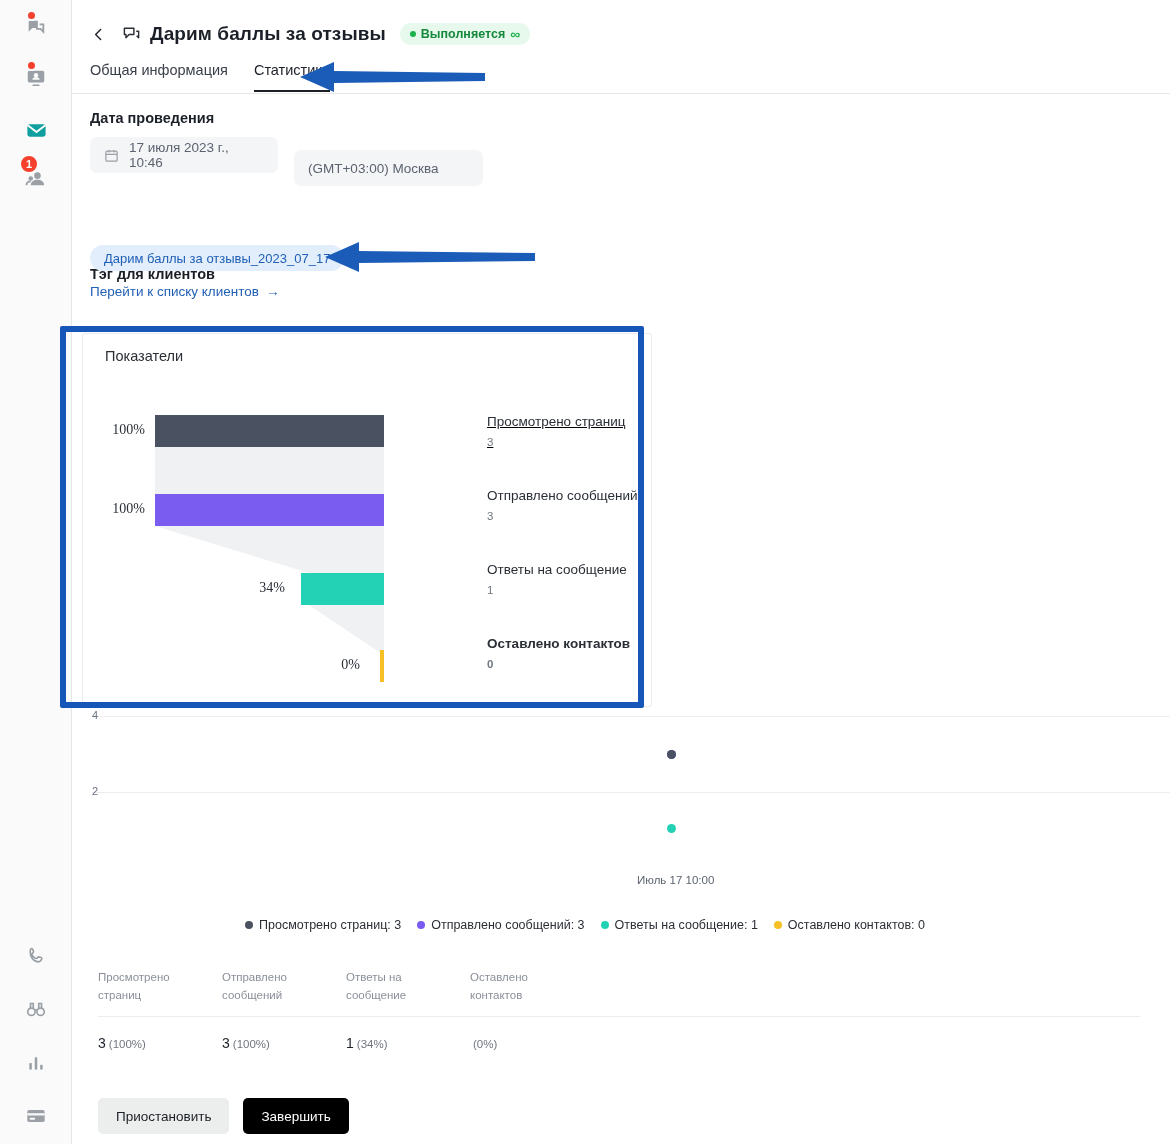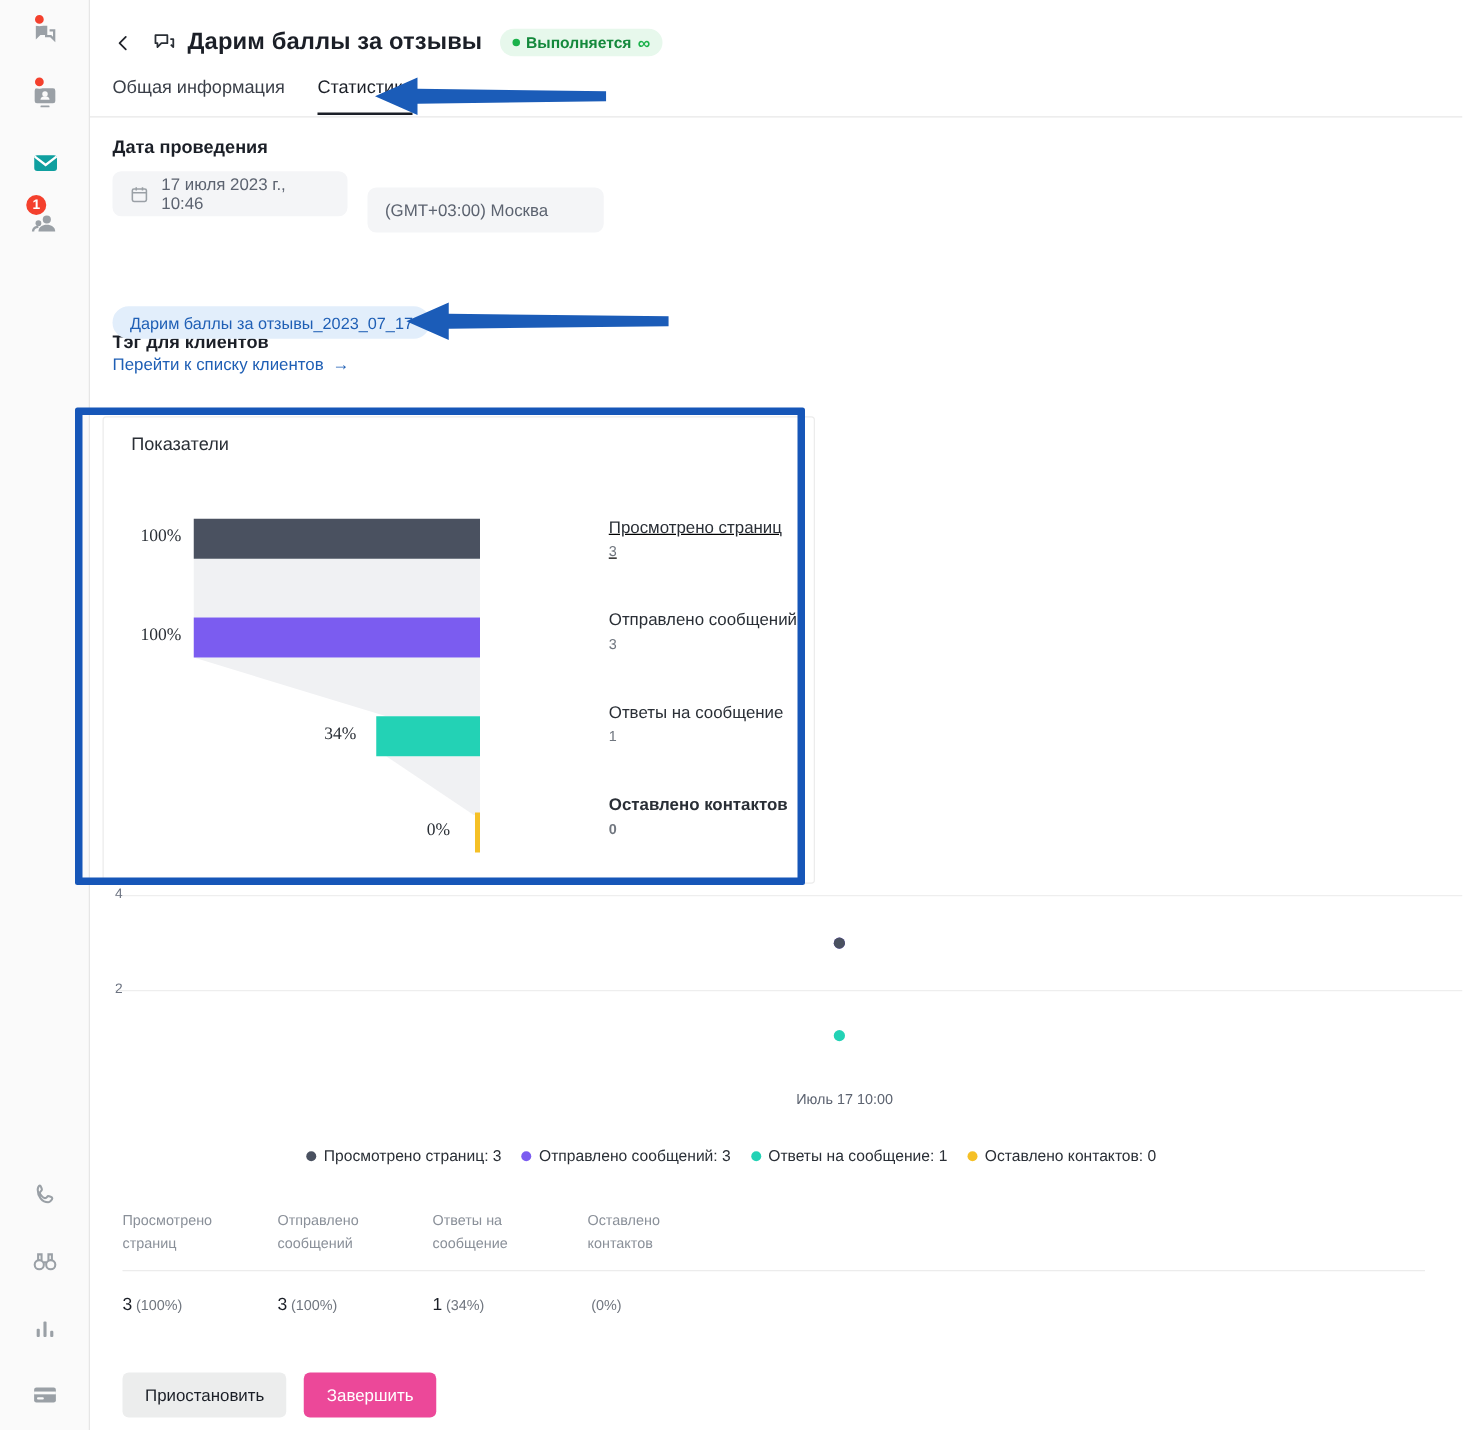--- a/index.html
+++ b/index.html
@@ -123,21 +123,21 @@
   .t-rule { width: 1042px; height: 1px; background: #ececec; }
   .t-row { display: flex; padding-top: 18px; }
   .t-cell { width: 124px; font-size: 14px; color: #1b1f27; }
   .t-cell .pctv { font-size: 11.5px; color: #70767f; margin-left: 3px; }
 
   
   .btns { position: absolute; left: 98px; top: 1098px; display: flex; gap: 14px; }
   .btn { height: 36px; border-radius: 5px; display: flex; align-items: center;
          padding: 0 18px; font-size: 13.5px; cursor: pointer; }
   .btn-secondary { background: #eceded; color: #1b1f27; }
-  .btn-primary { background: #ec4899; color: #ffffff; }
+  .btn-primary { background: #000000; color: #ffffff; }
 
   
   .anno-box {
     position: absolute; left: 60px; top: 326px;
     width: 584px; height: 382px;
     border: 6px solid #1656b8; border-radius: 2px;
     pointer-events: none;
   }
   .anno-arrow { position: absolute; pointer-events: none; }
 </style>

